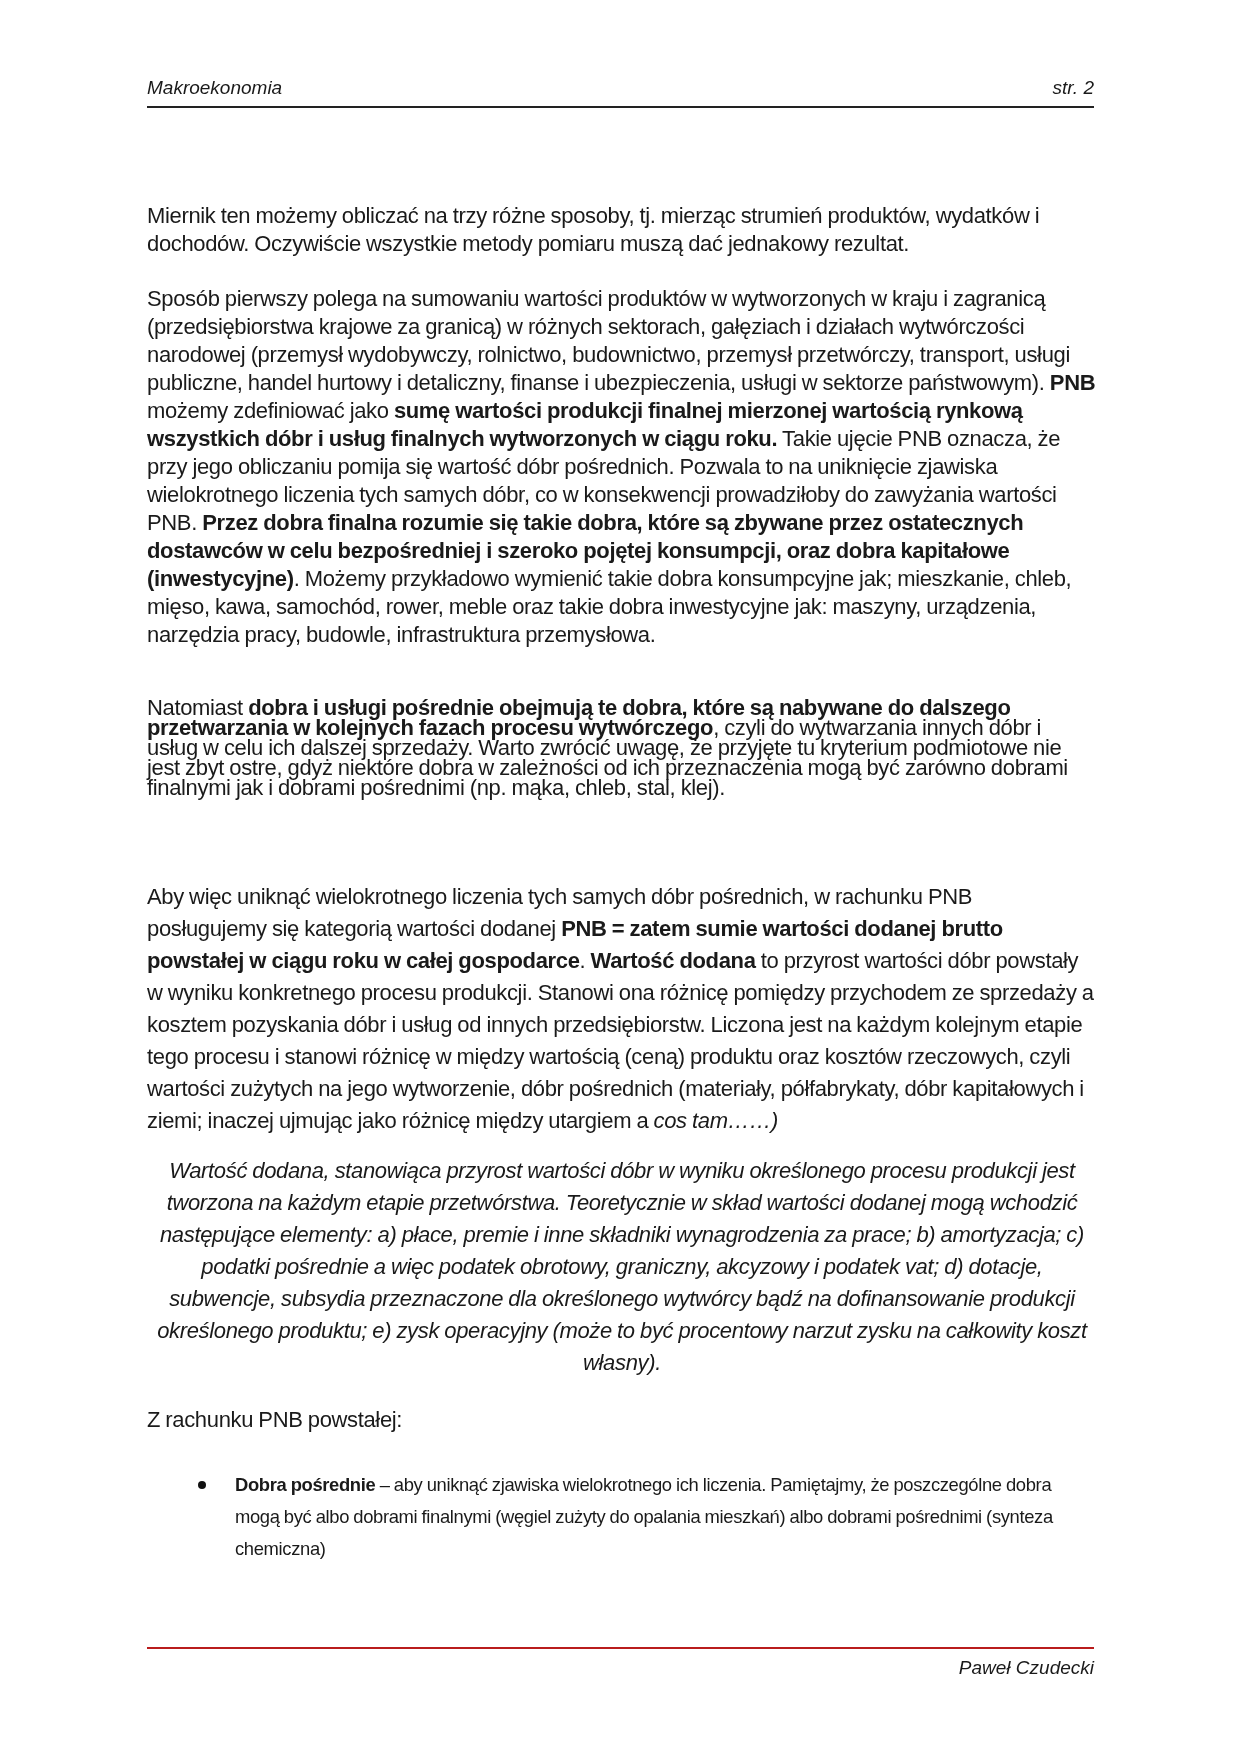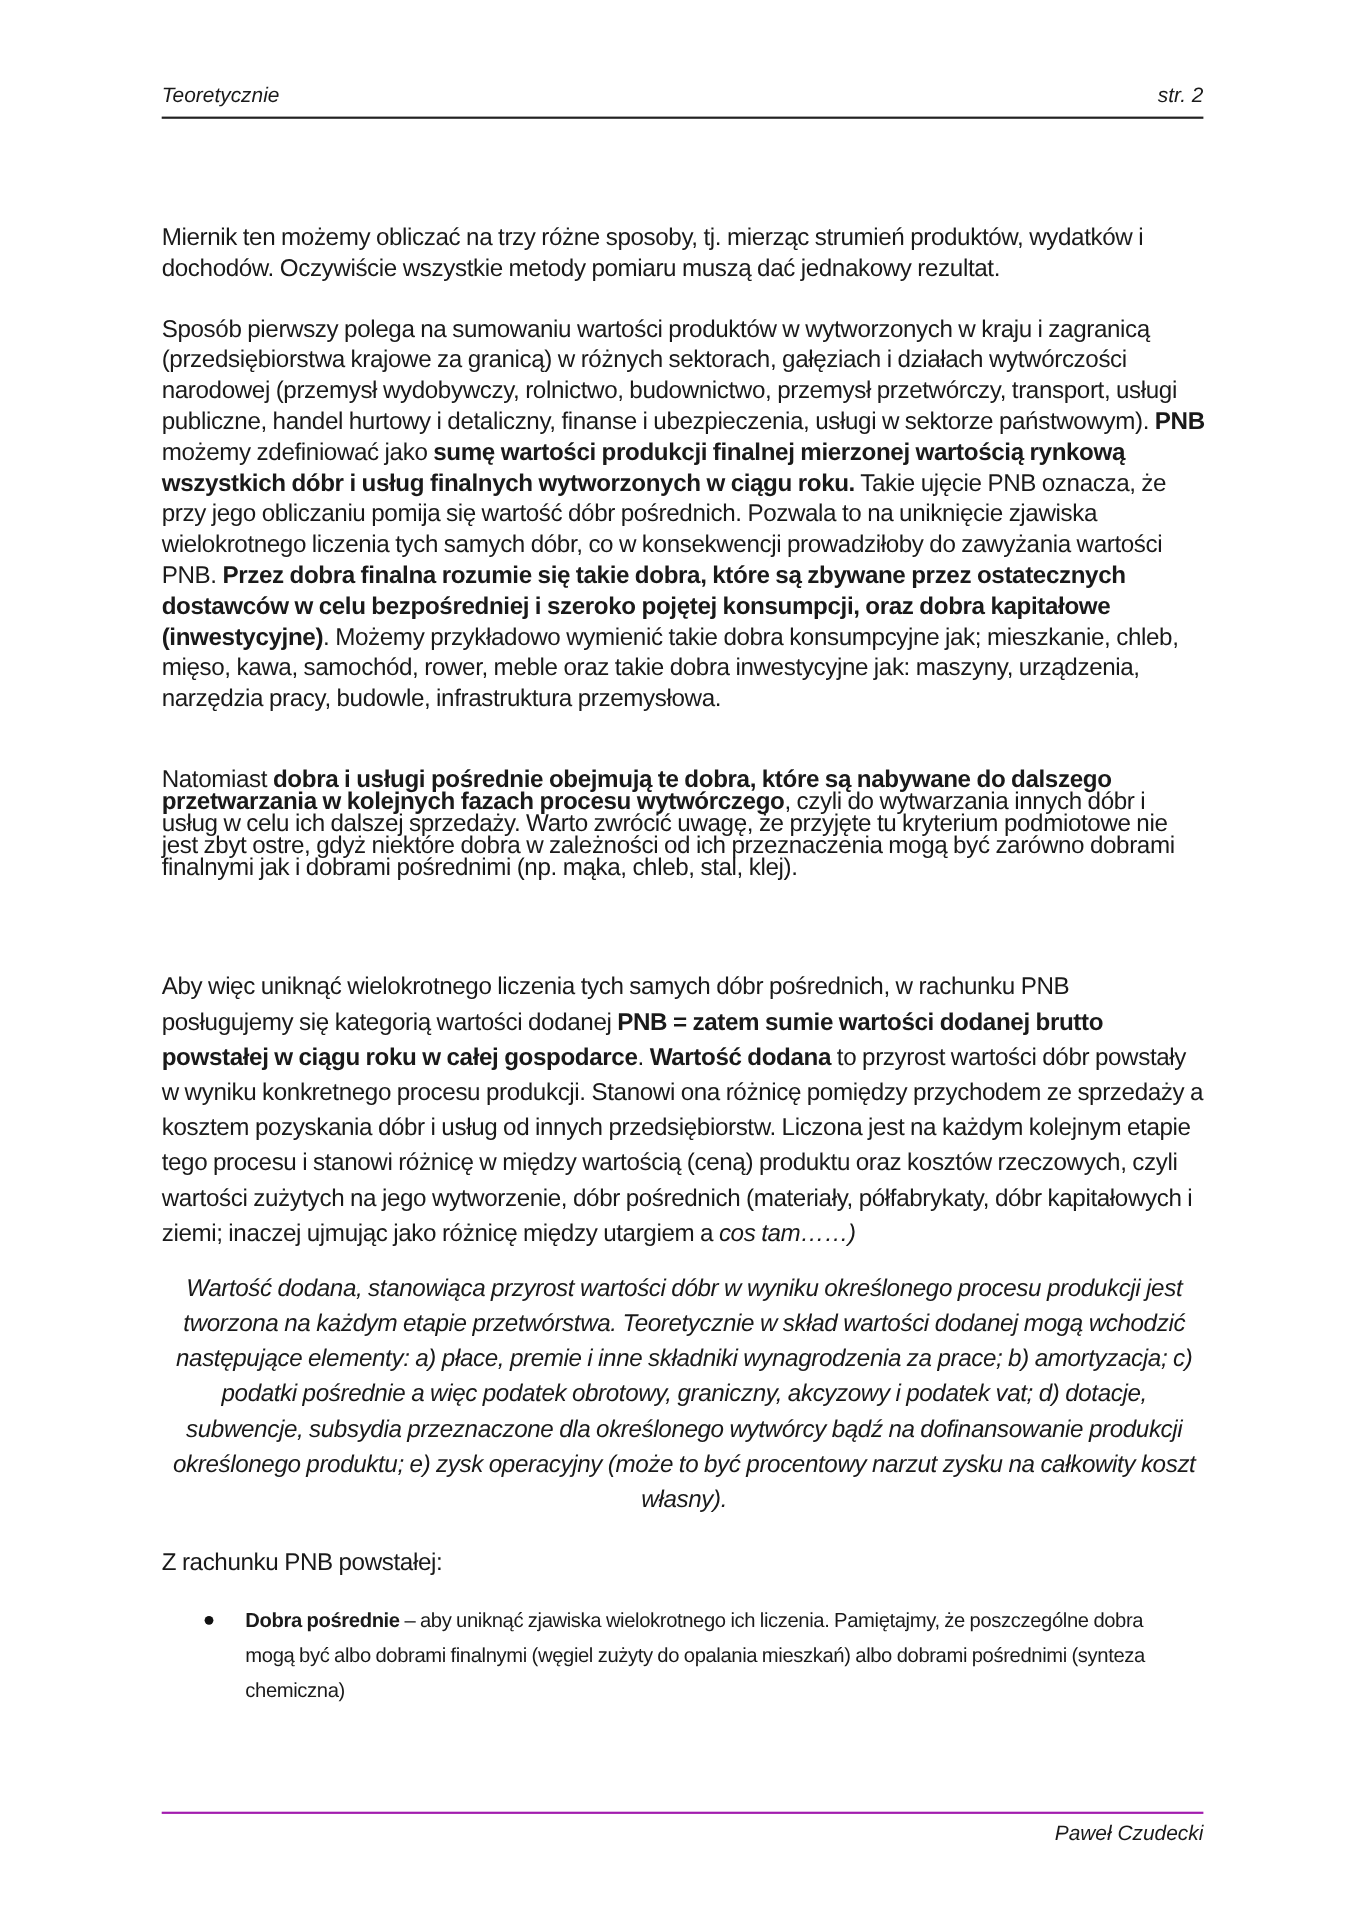--- a/index.html
+++ b/index.html
@@ -33,21 +33,21 @@
     font-size: 19px;
   }
   .header .left { position: absolute; left: 0; top: 3px; }
   .header .right { position: absolute; right: 0; top: 3px; }
 
   .footer {
     position: absolute;
     left: 147px;
     top: 1647px;
     width: 947px;
-    border-top: 2px solid #a21caf;
+    border-top: 2px solid #b91c1c;
     font-style: italic;
     font-size: 19px;
   }
   .footer .right { position: absolute; right: 0; top: 8px; }
 
   .title {
     position: absolute;
     left: 147px;
     top: 148px;
     width: 947px;
@@ -70,21 +70,21 @@
   .p3 { top: 698px; line-height: 20px; }
   .p4 { top: 881px; line-height: 32px; }
   .p5 { top: 1155px; line-height: 32px; font-style: italic; text-align: center; }
   .p6 { top: 1404px; line-height: 32px; }
 
   .bullets {
     position: absolute;
     left: 147px;
     top: 1457px;
     width: 950px;
-    margin: 0;
+    margin: 12px;
     padding: 0;
     list-style: none;
     font-size: 18.4px;
     letter-spacing: -0.35px;
     word-spacing: -0.5px;
     line-height: 32px;
   }
   .bullets li {
     position: relative;
     padding-left: 76px;
@@ -101,21 +101,21 @@
   }
   b { font-weight: bold; }
   i { font-style: italic; text-align: right; }
 </style>
 </head>
 <body>
 
 <div class="page">
 
   <div class="header">
-    <span class="left">Teoretycznie</span>
+    <span class="left">Makroekonomia</span>
     <span class="right">str. 2</span>
   </div>
 
 
   <p class="para p1"><span>Miernik ten możemy obliczać na trzy różne sposoby, tj. mierząc strumień produktów, wydatków i dochodów. Oczywiście wszystkie metody pomiaru muszą dać jednakowy rezultat.</span></p>
 
   <p class="para p2"><span>Sposób pierwszy polega na sumowaniu wartości produktów w wytworzonych w kraju i zagranicą (przedsiębiorstwa krajowe za granicą) w różnych sektorach, gałęziach i działach wytwórczości narodowej (przemysł wydobywczy, rolnictwo, budownictwo, przemysł przetwórczy, transport, usługi publiczne, handel hurtowy i detaliczny, finanse i ubezpieczenia, usługi w sektorze państwowym). </span><b>PNB</b><span> możemy zdefiniować jako </span><b>sumę wartości produkcji finalnej mierzonej wartością rynkową wszystkich dóbr i usług finalnych wytworzonych w ciągu roku.</b><span> Takie ujęcie PNB oznacza, że przy jego obliczaniu pomija się wartość dóbr pośrednich. Pozwala to na uniknięcie zjawiska wielokrotnego liczenia tych samych dóbr, co w konsekwencji prowadziłoby do zawyżania wartości PNB. </span><b>Przez dobra finalna rozumie się takie dobra, które są zbywane przez ostatecznych dostawców w celu bezpośredniej i szeroko pojętej konsumpcji, oraz dobra kapitałowe (inwestycyjne)</b><span>. Możemy przykładowo wymienić takie dobra konsumpcyjne jak; mieszkanie, chleb, mięso, kawa, samochód, rower, meble oraz takie dobra inwestycyjne jak: maszyny, urządzenia, narzędzia pracy, budowle, infrastruktura przemysłowa.</span></p>
 
   <p class="para p3"><span>Natomiast </span><b>dobra i usługi pośrednie obejmują te dobra, które są nabywane do dalszego przetwarzania w kolejnych fazach procesu wytwórczego</b><span>, czyli do wytwarzania innych dóbr i usług w celu ich dalszej sprzedaży. Warto zwrócić uwagę, że przyjęte tu kryterium podmiotowe nie jest zbyt ostre, gdyż niektóre dobra w zależności od ich przeznaczenia mogą być zarówno dobrami finalnymi jak i dobrami pośrednimi (np. mąka, chleb, stal, klej).</span></p>
 

